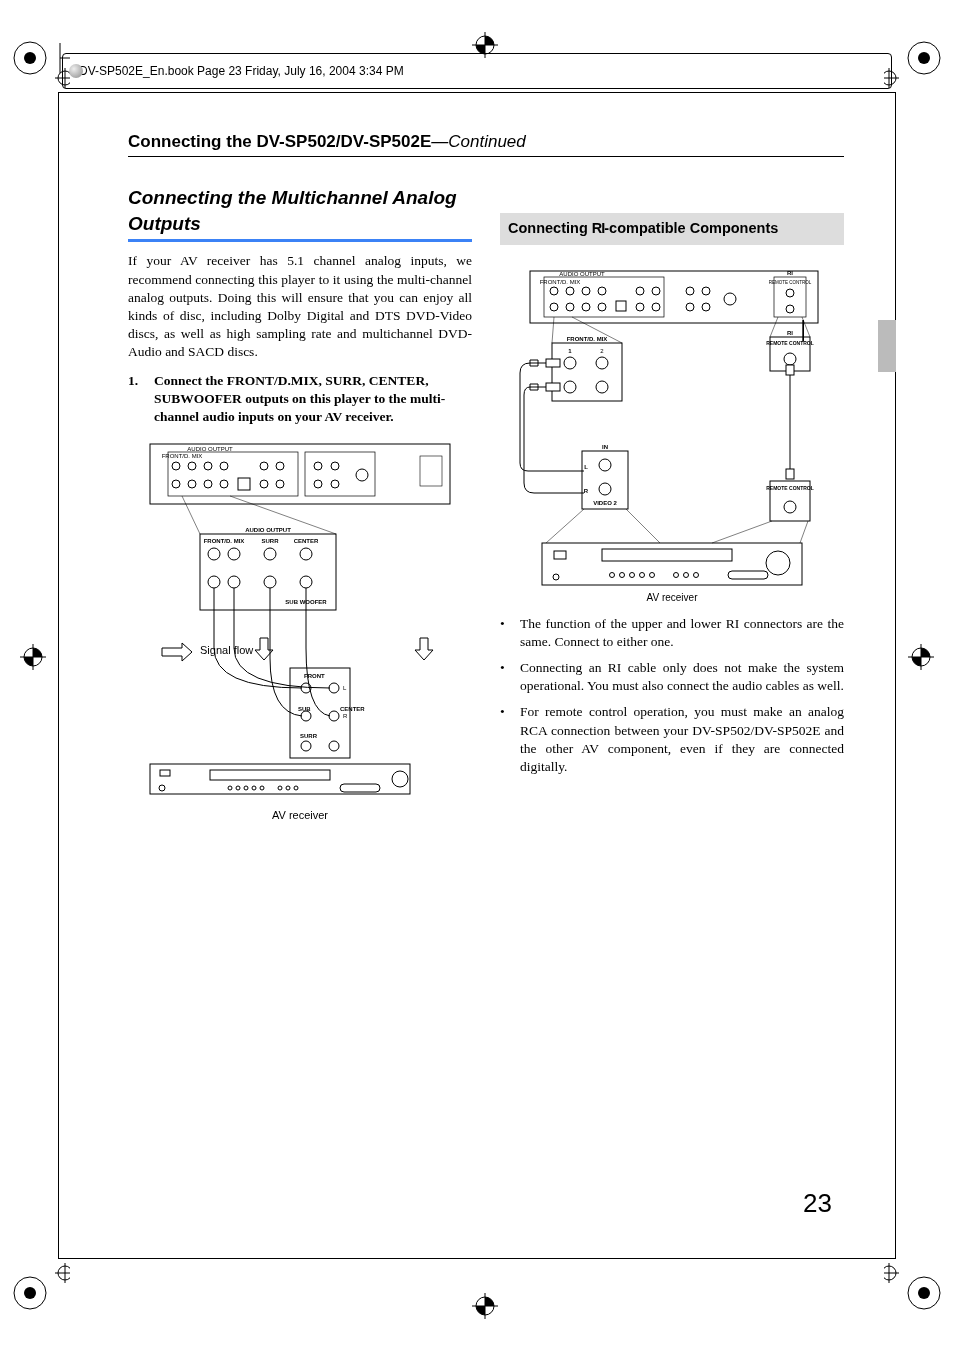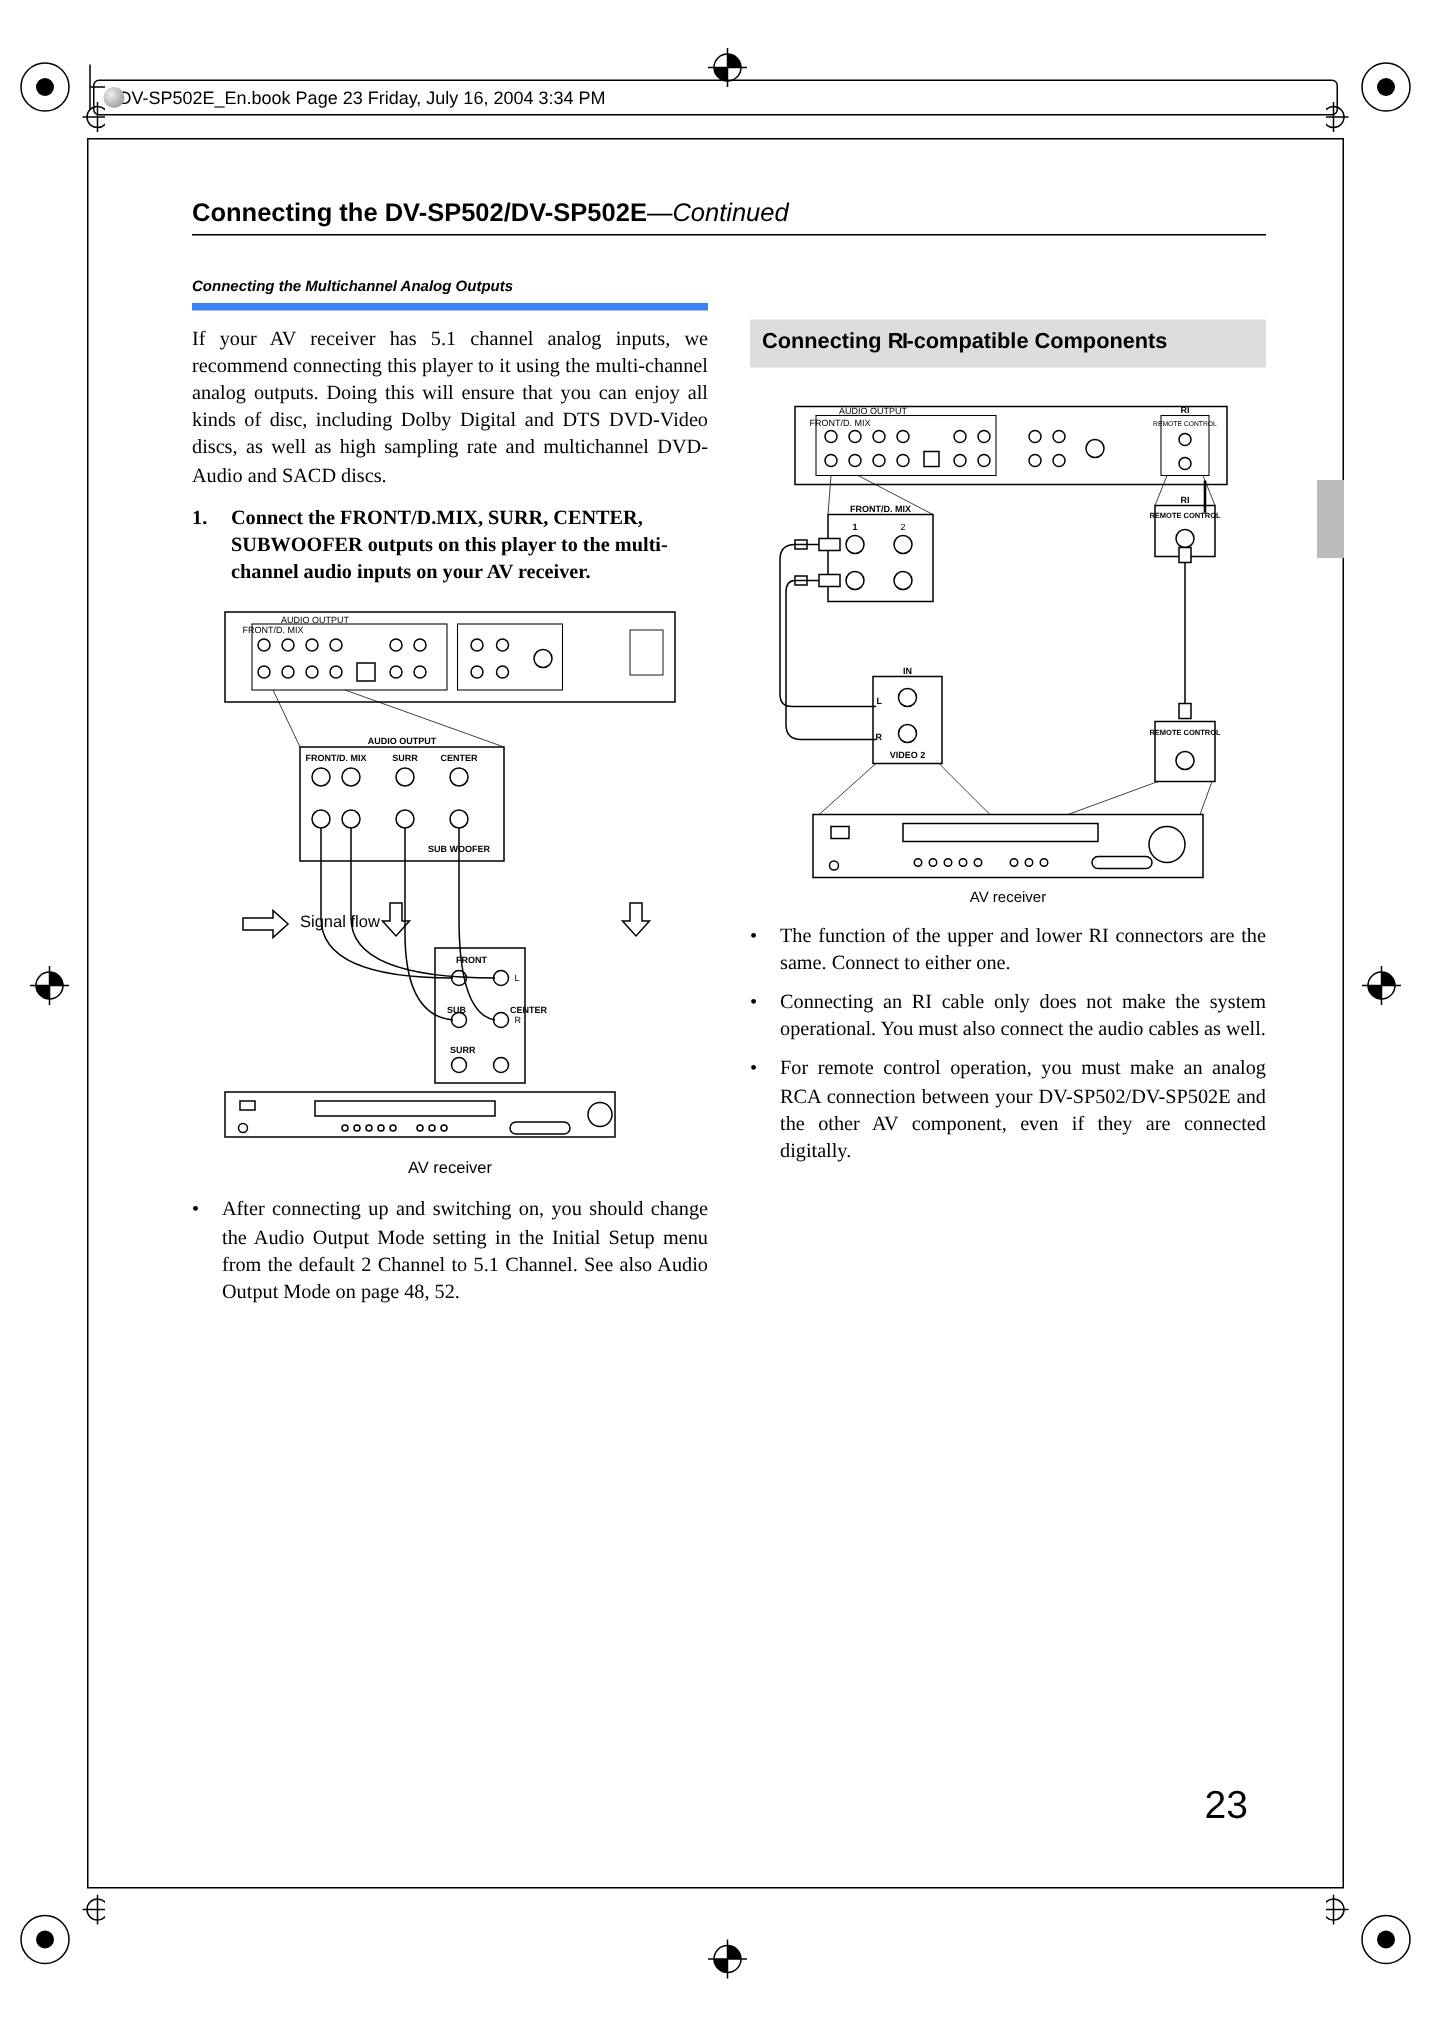--- a/index.html
+++ b/index.html
@@ -19,21 +19,21 @@
   .reg-mark { position: absolute; }
   .reg-left { top: 642px; left: 18px; }
   .reg-right { top: 642px; right: 18px; }
   .reg-top { top: 30px; left: 470px; }
   .reg-bottom { bottom: 30px; left: 470px; }
   .bookmark-header {
     position: absolute;
     top: 53px;
     left: 62px;
     right: 62px;
-    height: 24px;
+    height: 36px;
     border: 1px solid #000;
     border-radius: 4px;
     display: flex;
     align-items: center;
     padding-left: 16px;
     font-family: Arial, Helvetica, sans-serif;
     font-size: 12px;
   }
   .bookmark-header::before {
     content: "";
@@ -62,22 +62,22 @@
   h1.section-title .continued {
     font-style: italic;
     font-weight: normal;
   }
   .columns { display: flex; gap: 28px; }
   .col { flex: 1; font-size: 13.5px; line-height: 1.35; }
   .subhead {
     font-family: Arial, Helvetica, sans-serif;
     font-weight: bold;
     font-style: italic;
-    font-size: 10px;
-    border-bottom: 5px solid #3b82f6;
+    font-size: 19px;
+    border-bottom: 3px solid #3b82f6;
     padding-bottom: 3px;
     margin-bottom: 10px;
   }
   .boxhead {
     font-family: Arial, Helvetica, sans-serif;
     font-weight: bold;
     font-size: 14.5px;
     background: #ddd;
     padding: 6px 8px;
     margin-bottom: 20px;
@@ -306,25 +306,20 @@
               <circle cx="122" cy="350" r="2"></circle>
               <circle cx="140" cy="350" r="2"></circle>
               <circle cx="148" cy="350" r="2"></circle>
               <circle cx="156" cy="350" r="2"></circle>
             </g>
           <rect x="200" y="346" width="40" height="8" rx="4" fill="none" stroke="#000"></rect>
         </svg>
       </div>
       <div class="caption">AV receiver</div>
 
-      <ul class="bullets">
-        <li>
-            <span>After connecting up and switching on, you should change the Audio Output Mode setting in the Initial Setup menu from the default 2 Channel to 5.1 Channel. See also Audio Output Mode on page 48, 52.</span>
-          </li>
-      </ul>
     </div>
 
     <div class="col">
       <div class="boxhead">
         <span>Connecting </span><span class="ri-glyph">RI</span><span>-compatible Components</span>
       </div>
 
       <div class="diagram">
         <svg width="320" height="340" viewBox="0 0 320 340" font-family="Arial" font-size="6">
 

